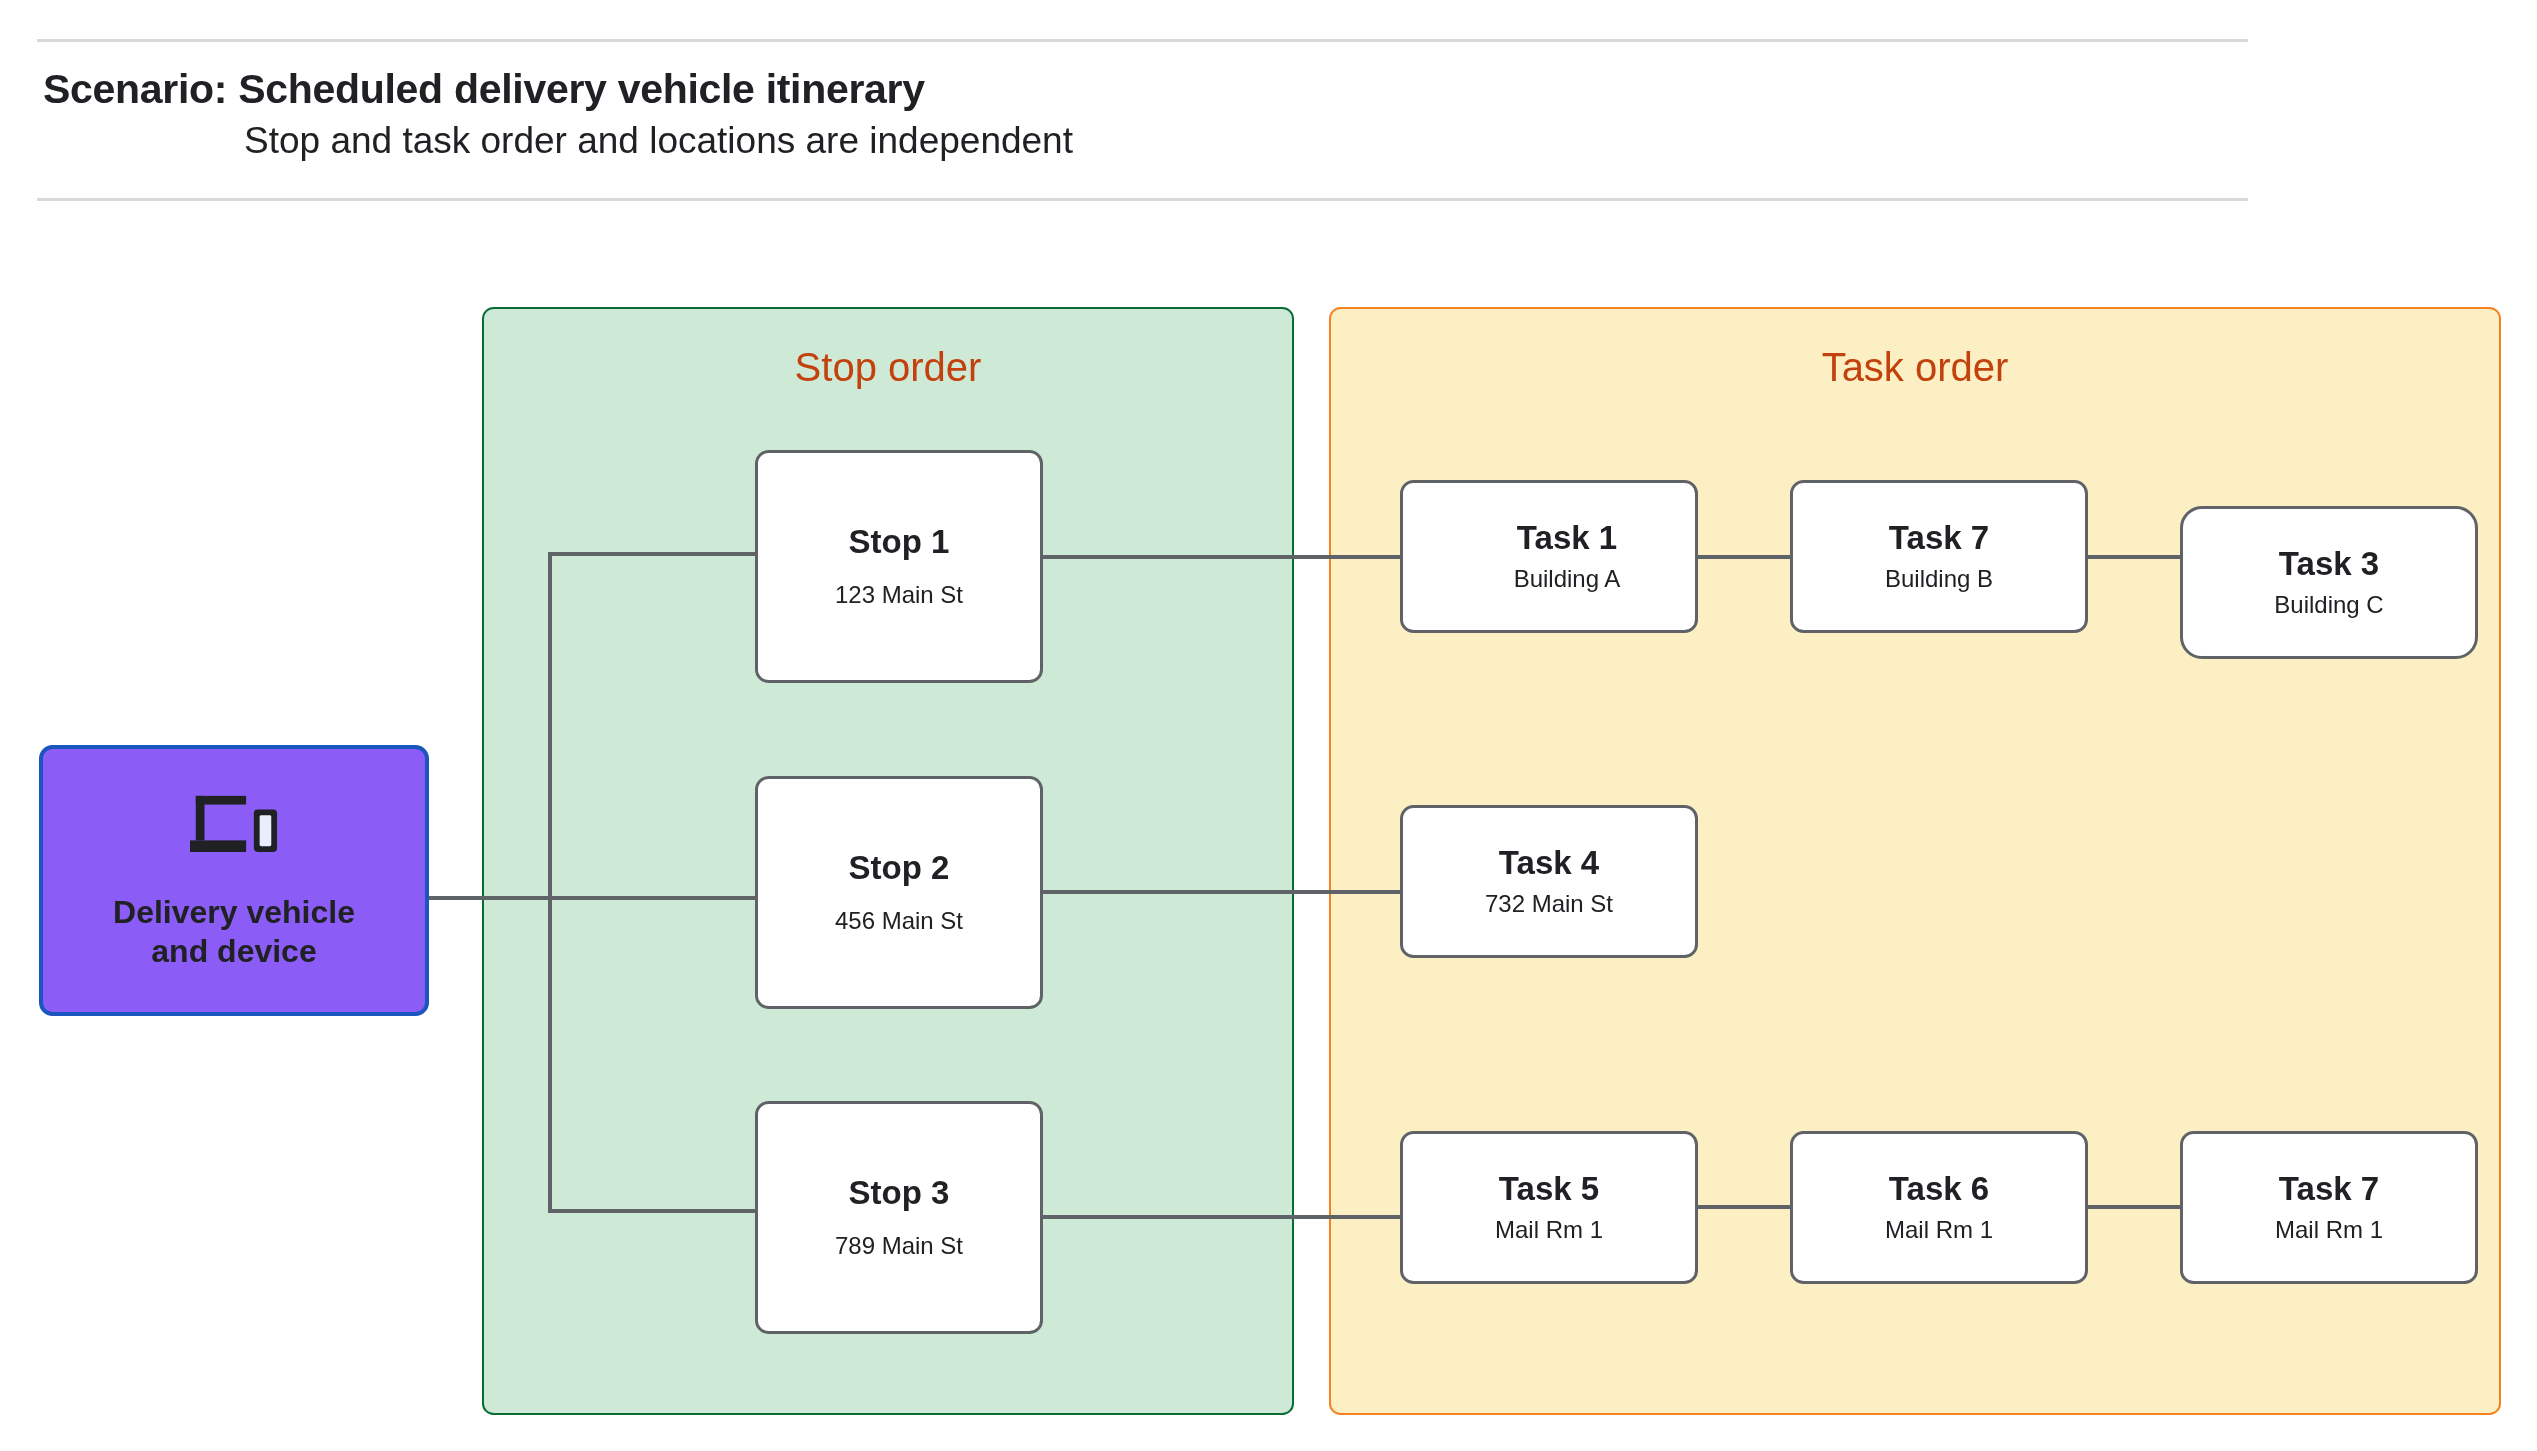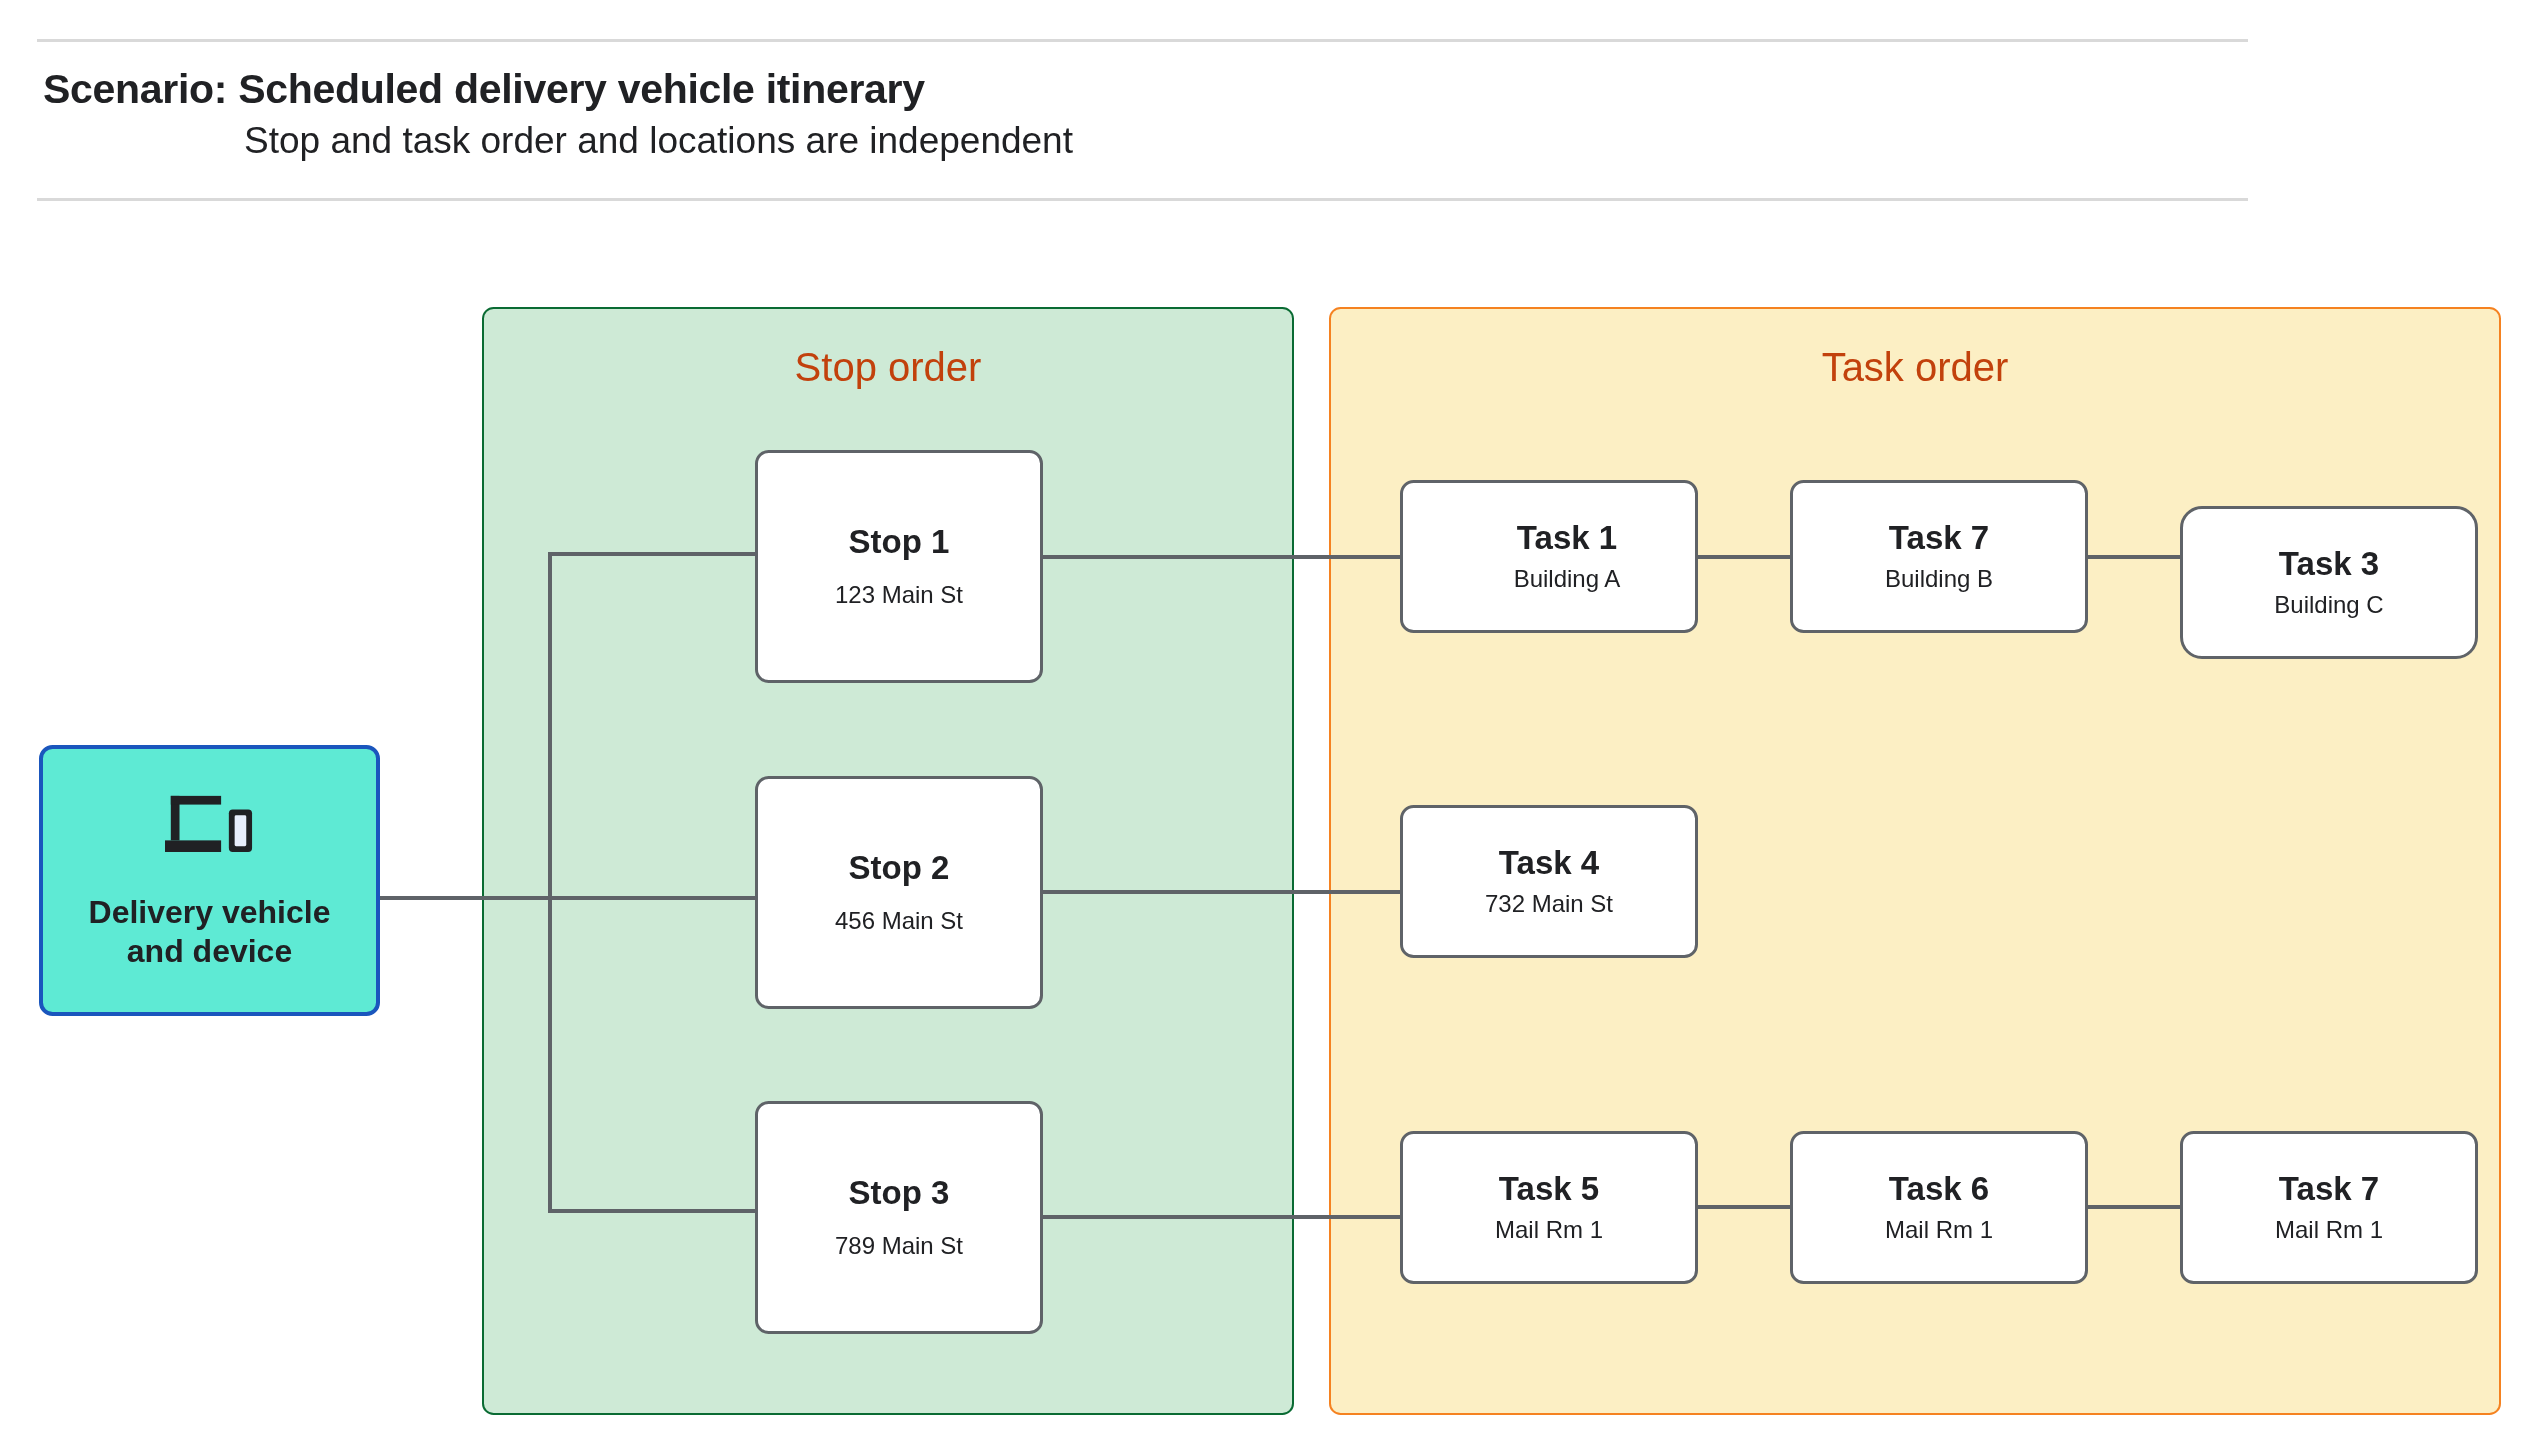--- a/index.html
+++ b/index.html
@@ -144,24 +144,24 @@
   
   #task-5 { left: 1400px; top: 1131px; }
   #task-6 { left: 1790px; top: 1131px; }
   #task-7 { left: 2180px; top: 1131px; }
 
   
   #vehicle-box {
     position: absolute;
     left: 39px;
     top: 745px;
-    width: 341px;
+    width: 390px;
     height: 271px;
     box-sizing: border-box;
-    background: #5eead4;
+    background: #8b5cf6;
     border: 4.8px solid #1a56bd;
     border-radius: 13.6px;
     display: flex;
     flex-direction: column;
     align-items: center;
     justify-content: center;
   }
   #vehicle-icon {
     width: 89px;
     height: 64px;

